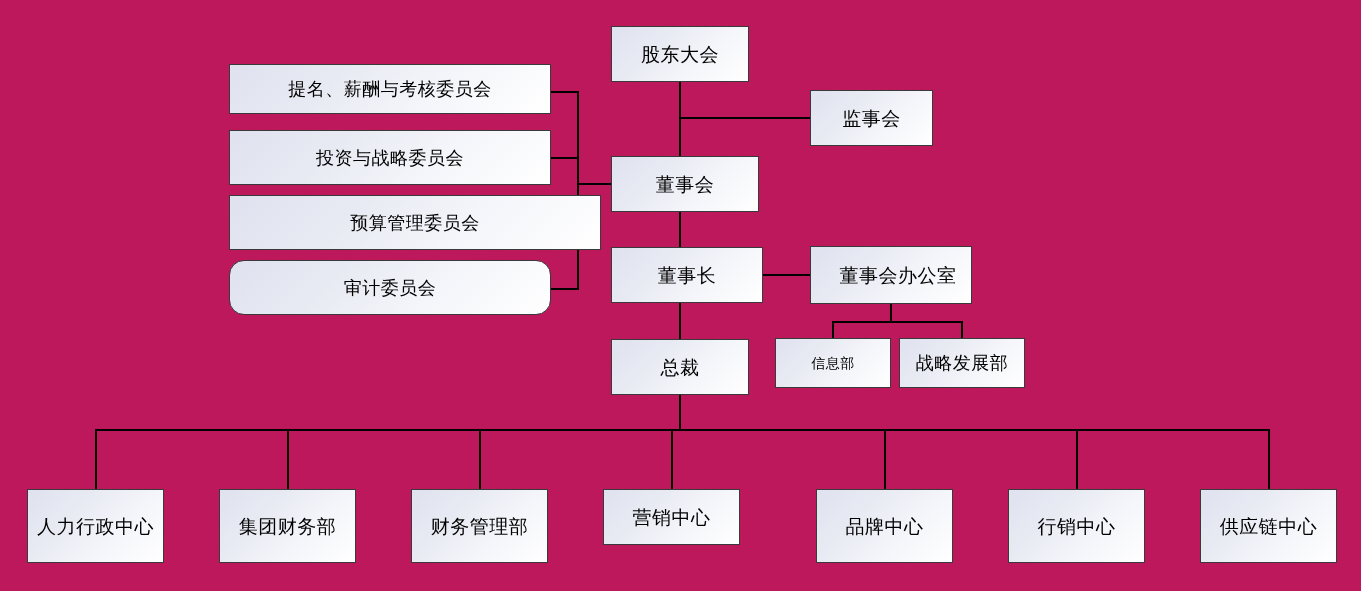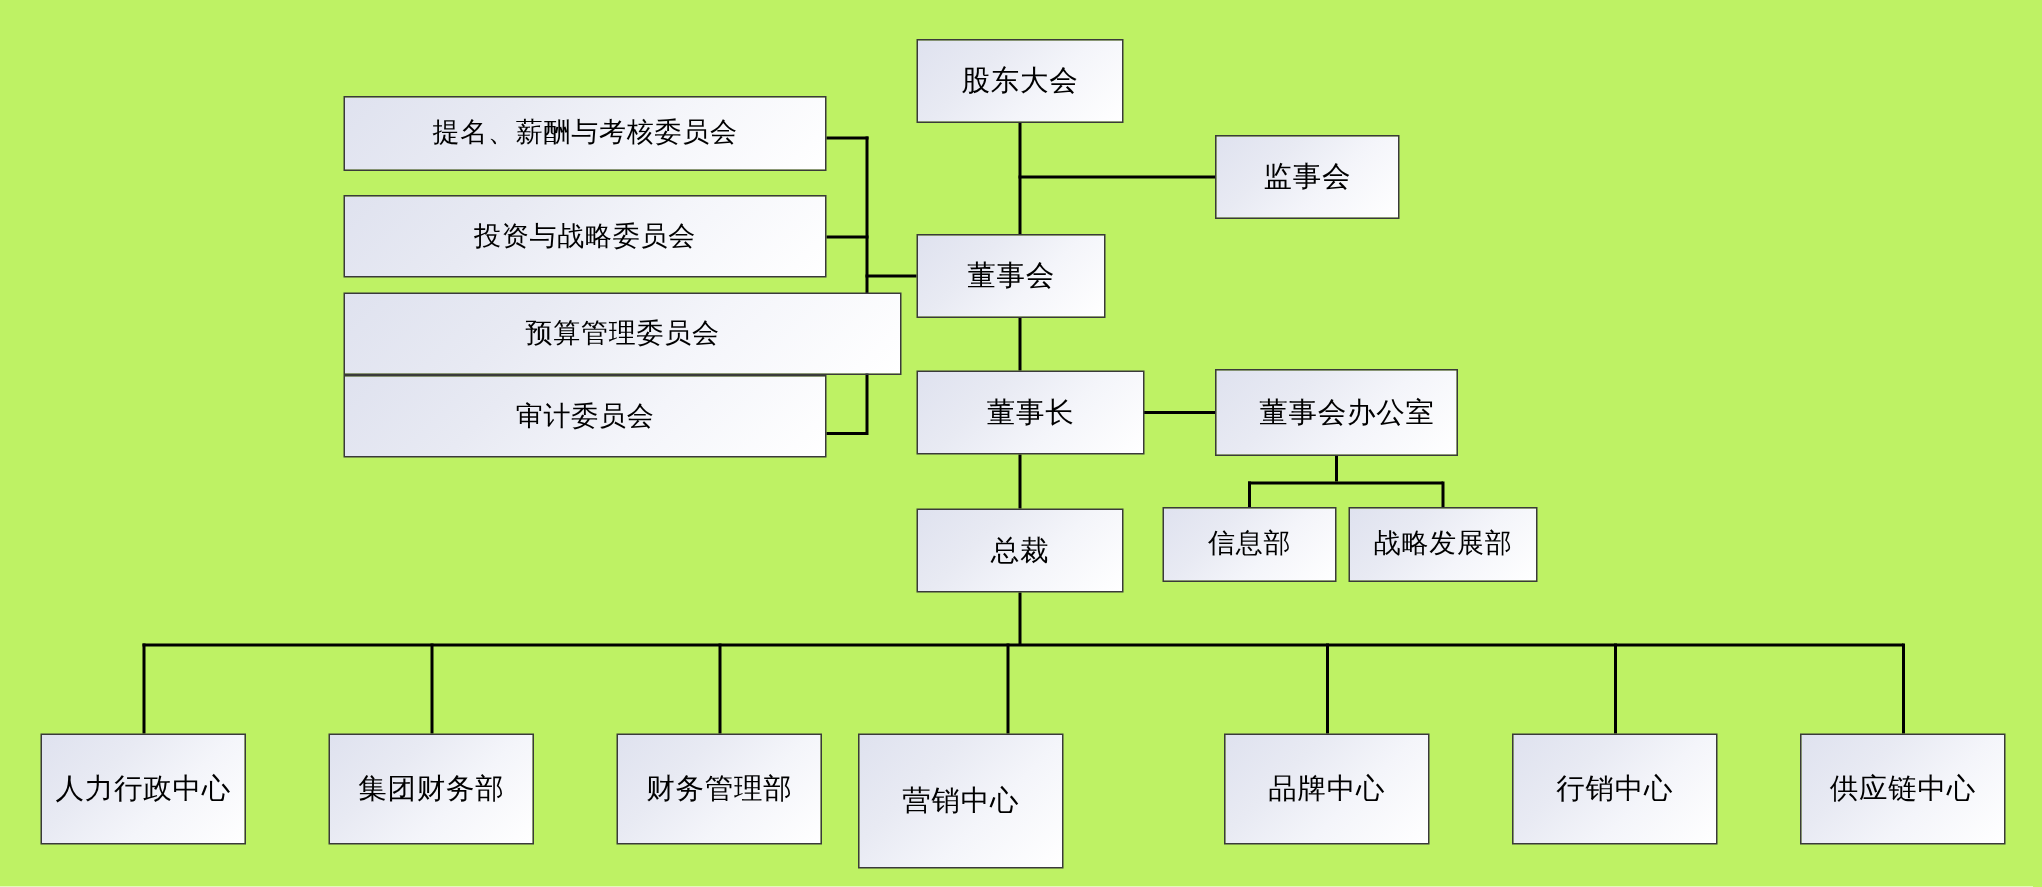--- a/index.html
+++ b/index.html
@@ -8,21 +8,21 @@
     padding: 0;
     background: #ffffff;
   }
   body {
     font-family: "DejaVu Sans", "Liberation Sans", sans-serif;
   }
   #chart-canvas {
     position: relative;
     width: 1361px;
     height: 591px;
-    background: #bef264;
+    background: #be185d;
     overflow: hidden;
   }
   .node {
     position: absolute;
     box-sizing: border-box;
     border: 1.6px solid #3a3a3a;
     background: linear-gradient(135deg, #dfe2ef 0%, #e8eaf3 32%, #f4f5fa 62%, #ffffff 100%);
     display: flex;
     align-items: center;
     justify-content: center;
@@ -75,60 +75,60 @@
       <div class="connector h-line" style="left: 551px; top: 222px; width: 28px;"></div>
       <div class="connector h-line" style="left: 551px; top: 288px; width: 28px;"></div>
     </div>
   <div id="node-layer">
       <div class="node" style="left: 611px; top: 26px; width: 138px; height: 56px; font-size: 19px;">
         <span class="node-label">股东大会</span>
       </div>
       <div class="node" style="left: 810px; top: 90px; width: 123px; height: 56px; font-size: 19px;">
         <span class="node-label">监事会</span>
       </div>
-      <div class="node" style="left: 611px; top: 156px; width: 126px; height: 56px; font-size: 19px;">
+      <div class="node" style="left: 611px; top: 156px; width: 148px; height: 56px; font-size: 19px;">
         <span class="node-label">董事会</span>
       </div>
       <div class="node" style="left: 611px; top: 247px; width: 152px; height: 56px; font-size: 19px;">
         <span class="node-label">董事长</span>
       </div>
       <div class="node" style="left: 810px; top: 246px; width: 162px; height: 58px; font-size: 19px; padding-left: 14px;">
         <span class="node-label">董事会办公室</span>
       </div>
       <div class="node" style="left: 611px; top: 339px; width: 138px; height: 56px; font-size: 19px;">
         <span class="node-label">总裁</span>
       </div>
-      <div class="node" style="left: 775px; top: 338px; width: 116px; height: 50px; font-size: 18px;">
+      <div class="node" style="left: 775px; top: 338px; width: 116px; height: 50px; font-size: 14px;">
         <span class="node-label">信息部</span>
       </div>
       <div class="node" style="left: 899px; top: 338px; width: 126px; height: 50px; font-size: 18px;">
         <span class="node-label">战略发展部</span>
       </div>
       <div class="node" style="left: 229px; top: 64px; width: 322px; height: 50px; font-size: 18px;">
         <span class="node-label">提名、薪酬与考核委员会</span>
       </div>
       <div class="node" style="left: 229px; top: 130px; width: 322px; height: 55px; font-size: 18px;">
         <span class="node-label">投资与战略委员会</span>
       </div>
       <div class="node" style="left: 229px; top: 195px; width: 372px; height: 55px; font-size: 18px;">
         <span class="node-label">预算管理委员会</span>
       </div>
-      <div class="node" style="left: 229px; top: 250px; width: 322px; height: 55px; font-size: 18px;">
+      <div class="node" style="left: 229px; top: 260px; width: 322px; height: 55px; font-size: 18px; border-radius: 15px;">
         <span class="node-label">审计委员会</span>
       </div>
       <div class="node" style="left: 27px; top: 489px; width: 137px; height: 74px; font-size: 19px;">
         <span class="node-label">人力行政中心</span>
       </div>
       <div class="node" style="left: 219px; top: 489px; width: 137px; height: 74px; font-size: 19px;">
         <span class="node-label">集团财务部</span>
       </div>
       <div class="node" style="left: 411px; top: 489px; width: 137px; height: 74px; font-size: 19px;">
         <span class="node-label">财务管理部</span>
       </div>
-      <div class="node" style="left: 572px; top: 489px; width: 137px; height: 90px; font-size: 19px;">
+      <div class="node" style="left: 603px; top: 489px; width: 137px; height: 56px; font-size: 19px;">
         <span class="node-label">营销中心</span>
       </div>
       <div class="node" style="left: 816px; top: 489px; width: 137px; height: 74px; font-size: 19px;">
         <span class="node-label">品牌中心</span>
       </div>
       <div class="node" style="left: 1008px; top: 489px; width: 137px; height: 74px; font-size: 19px;">
         <span class="node-label">行销中心</span>
       </div>
       <div class="node" style="left: 1200px; top: 489px; width: 137px; height: 74px; font-size: 19px;">
         <span class="node-label">供应链中心</span>

